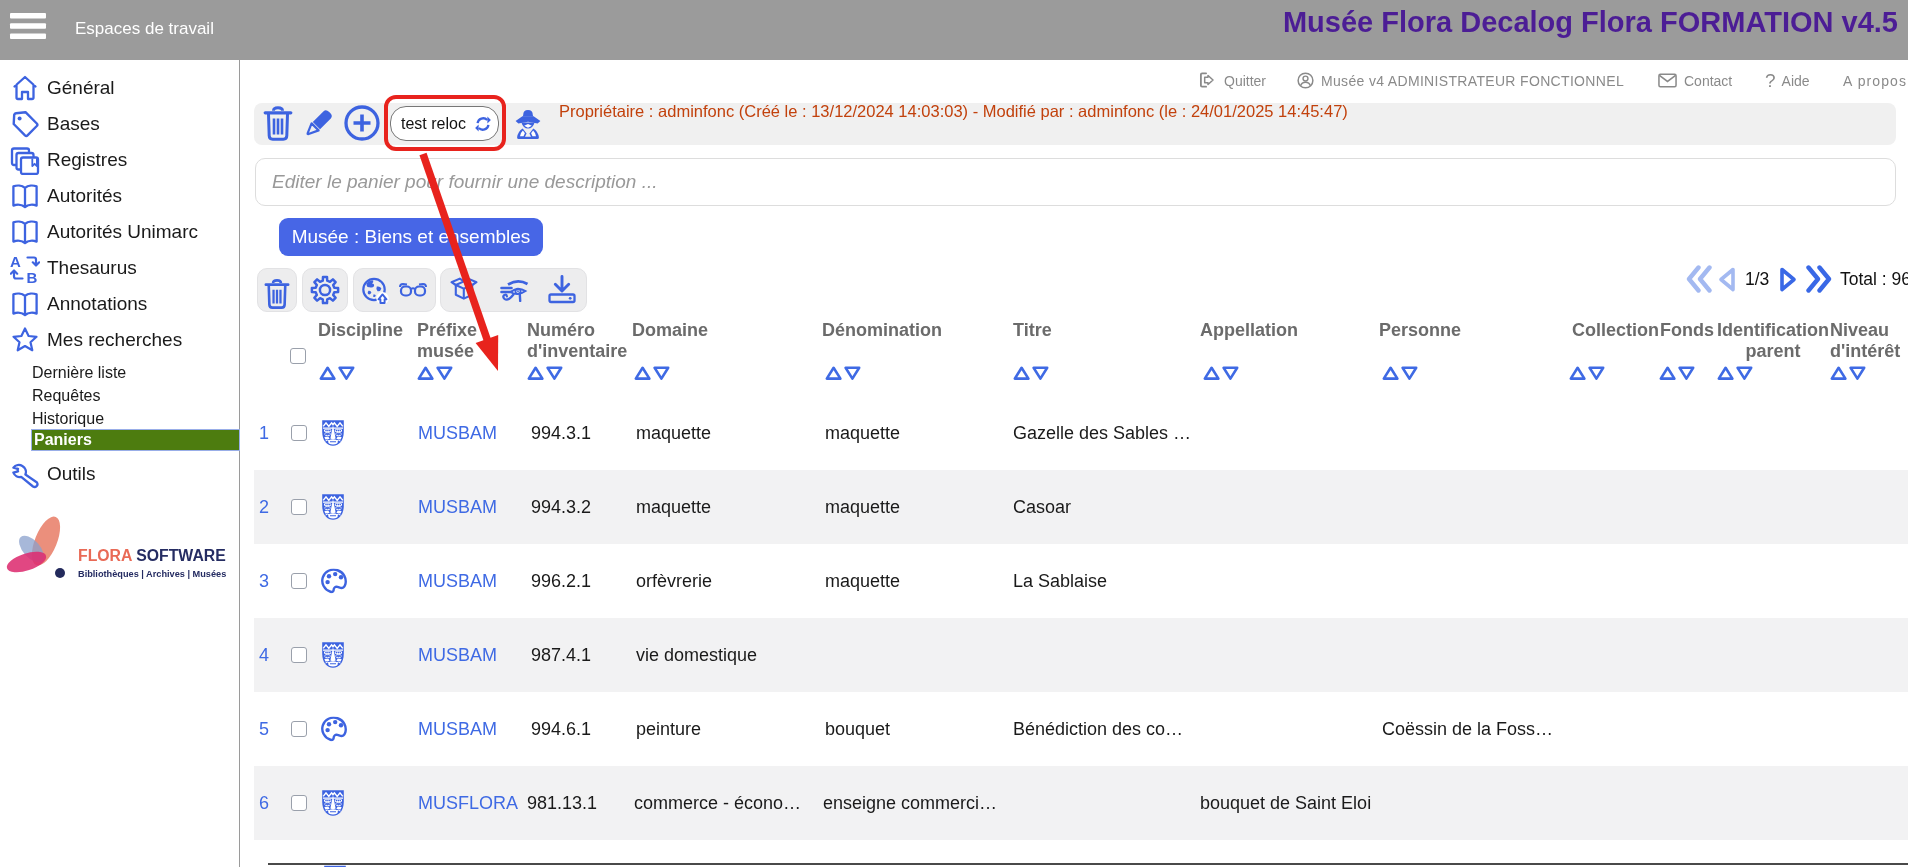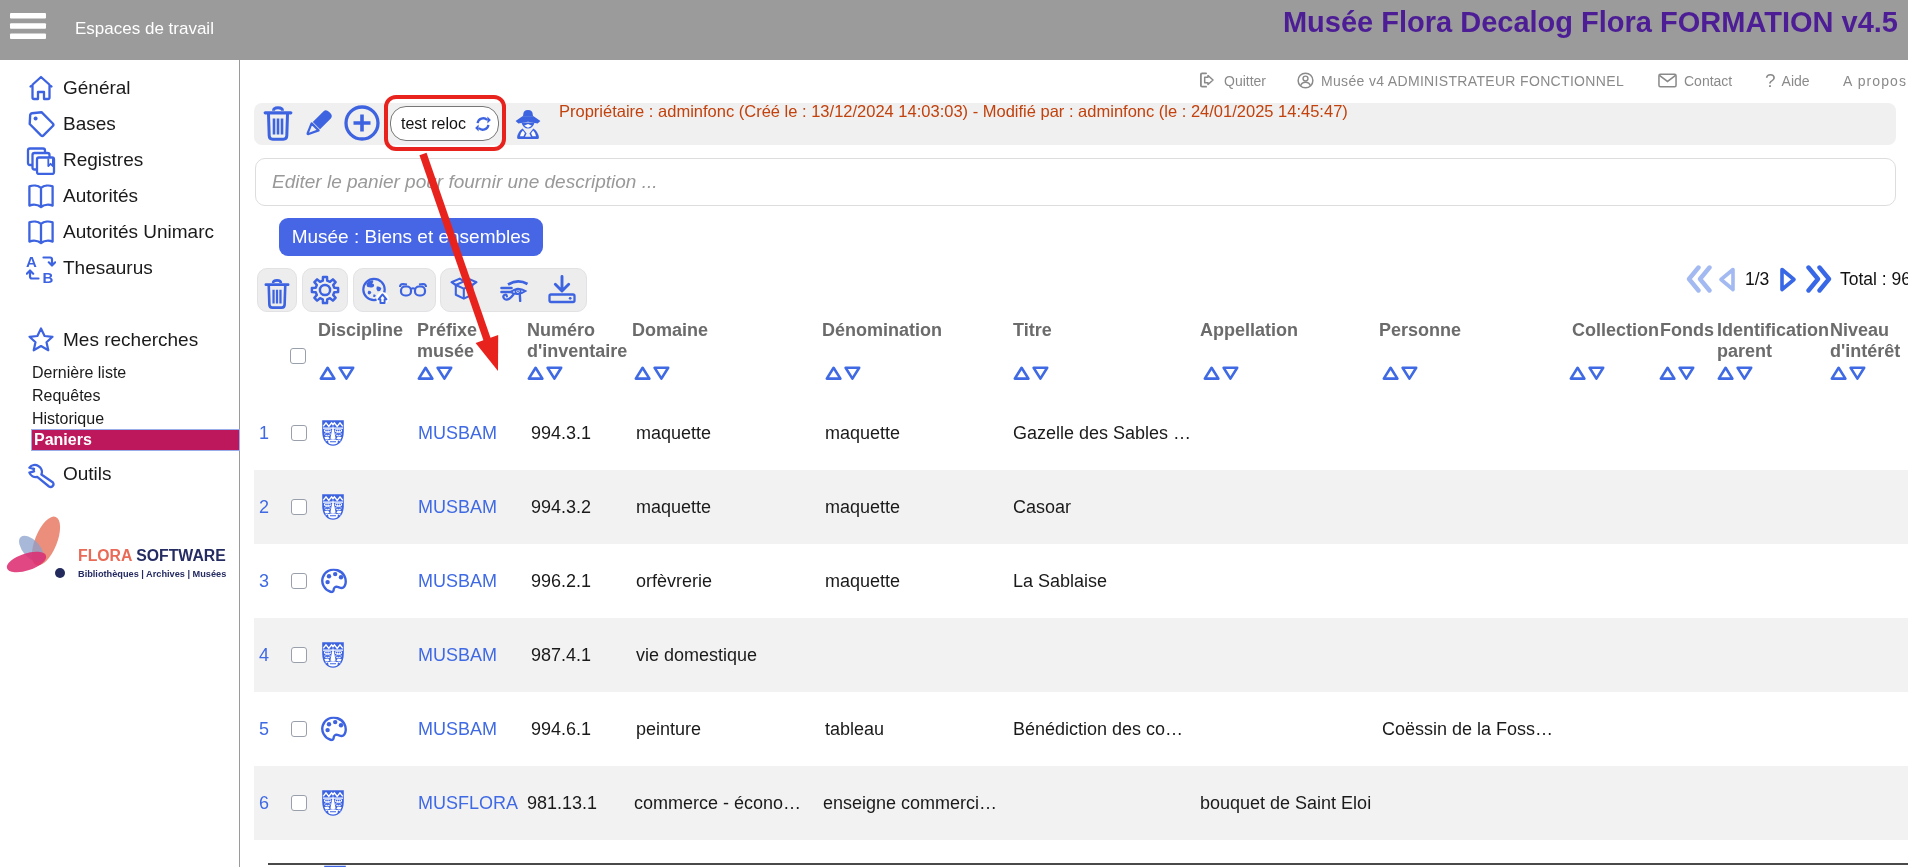--- a/index.html
+++ b/index.html
@@ -5,25 +5,25 @@
 html,body{margin:0;padding:0}
 body{width:1908px;height:867px;position:relative;overflow:hidden;background:#fff;
  font-family:"Liberation Sans",sans-serif;color:#1a1a1a}
 .abs{position:absolute}
 
 #topbar{position:absolute;left:0;top:0;width:1908px;height:60px;background:#9b9b9b}
 #title{position:absolute;right:10px;top:6px;color:#4c1d95;font-weight:bold;font-size:29px;white-space:nowrap}
 #esp{position:absolute;left:75px;top:19px;color:#fff;font-size:17px}
 
 #sidebar{position:absolute;left:0;top:60px;width:240px;height:807px;background:#fff;border-right:1px solid #9a9a9a;box-sizing:border-box}
-.mi{position:absolute;left:16px;width:204px;height:36px}
+.mi{position:absolute;left:0;width:204px;height:36px}
 .mi svg{position:absolute;left:10px;top:3px}
 .mi span{position:absolute;left:47px;top:50%;transform:translateY(-50%);font-size:19px;white-space:nowrap}
 .smi{position:absolute;left:32px;font-size:16px;white-space:nowrap}
-#paniers{position:absolute;left:31px;top:369px;width:209px;height:22px;background:#be185d;border:1px solid #99aee8;box-sizing:border-box}
+#paniers{position:absolute;left:31px;top:369px;width:209px;height:22px;background:#4d7c0f;border:1px solid #99aee8;box-sizing:border-box}
 #paniers span{position:absolute;left:2px;top:1px;font-size:16px;font-weight:bold;color:#fff}
 
 .tlink{position:absolute;top:71px;color:#8a8a8a;font-size:14px;white-space:nowrap;height:20px;line-height:20px}
 .tlink svg{vertical-align:-3px;margin-right:7px}
 
 #tb1{position:absolute;left:254px;top:103px;width:1642px;height:42px;background:#f0f0f0;border-radius:8px}
 #inpbox{position:absolute;left:390px;top:106px;width:109px;height:35px;background:#fff;border:1px solid #777;border-radius:16px;box-sizing:border-box}
 #inpbox span{position:absolute;left:10px;top:8px;font-size:16px;color:#111}
 #proptxt{position:absolute;left:559px;top:102px;font-size:16.5px;color:#c2410c;white-space:nowrap}
 #redrect{z-index:61;position:absolute;left:384px;top:95px;width:122px;height:56px;border:4px solid #e8231d;border-radius:12px;box-sizing:border-box}
@@ -251,20 +251,26 @@
         <use href="#i-book"></use>
       </svg>
       <span>Autorités Unimarc</span>
     </div>
 <div class="mi" style="top:190px">
       <svg width="30" height="30">
         <use href="#i-thes"></use>
       </svg>
       <span>Thesaurus</span>
     </div>
+<div class="mi" style="top:226px">
+      <svg width="30" height="30">
+        <use href="#i-book"></use>
+      </svg>
+      <span>Annotations</span>
+    </div>
 <div class="mi" style="top:262px">
       <svg width="30" height="30">
         <use href="#i-star"></use>
       </svg>
       <span>Mes recherches</span>
     </div>
 <span class="smi" style="top:304px">Dernière liste</span>
 <span class="smi" style="top:327px">Requêtes</span>
 <span class="smi" style="top:350px">Historique</span>
 <div id="paniers">
@@ -376,21 +382,21 @@
 musée</span>
 <span class="hdr" style="left:527px">Numéro
 d'inventaire</span>
 <span class="hdr" style="left:632px">Domaine</span>
 <span class="hdr" style="left:822px">Dénomination</span>
 <span class="hdr" style="left:1013px">Titre</span>
 <span class="hdr" style="left:1200px">Appellation</span>
 <span class="hdr" style="left:1379px">Personne</span>
 <span class="hdr" style="left:1572px">Collection</span>
 <span class="hdr" style="left:1660px">Fonds</span>
-<span class="hdr" style="left:1717px;width:112px;text-align:left">Identification<br><span style="display:block;text-align:left">parent</span></span>
+<span class="hdr" style="left:1717px;width:112px;text-align:left">Identification<br><span style="display:block;text-align:center">parent</span></span>
 <span class="hdr" style="left:1830px">Niveau
 d'intérêt</span>
 <svg class="sort" style="left:319px" width="36" height="15">
     <use href="#i-sort"></use>
   </svg>
 <svg class="sort" style="left:417px" width="36" height="15">
     <use href="#i-sort"></use>
   </svg>
 <svg class="sort" style="left:527px" width="36" height="15">
     <use href="#i-sort"></use>
@@ -470,21 +476,21 @@
   </div>
 <div class="row" style="top:692px">
     <span class="rc num" style="left:5px">5</span>
     <span class="cb"></span>
     <svg class="ric" width="26" height="25">
       <use href="#i-pal"></use>
     </svg>
     <span class="rc lnk" style="left:164px">MUSBAM</span>
     <span class="rc inv" style="left:277px">994.6.1</span>
     <span class="rc" style="left:382px">peinture</span>
-    <span class="rc" style="left:571px">tableau</span>
+    <span class="rc" style="left:571px">bouquet</span>
     <span class="rc" style="left:759px">Bénédiction des co…</span>
     <span class="rc" style="left:1128px">Coëssin de la Foss…</span>
   </div>
 <div class="row g" style="top:766px">
     <span class="rc num" style="left:5px">6</span>
     <span class="cb"></span>
     <svg class="ric" width="24" height="27">
       <use href="#i-mask"></use>
     </svg>
     <span class="rc lnk" style="left:164px">MUSFLORA</span>

